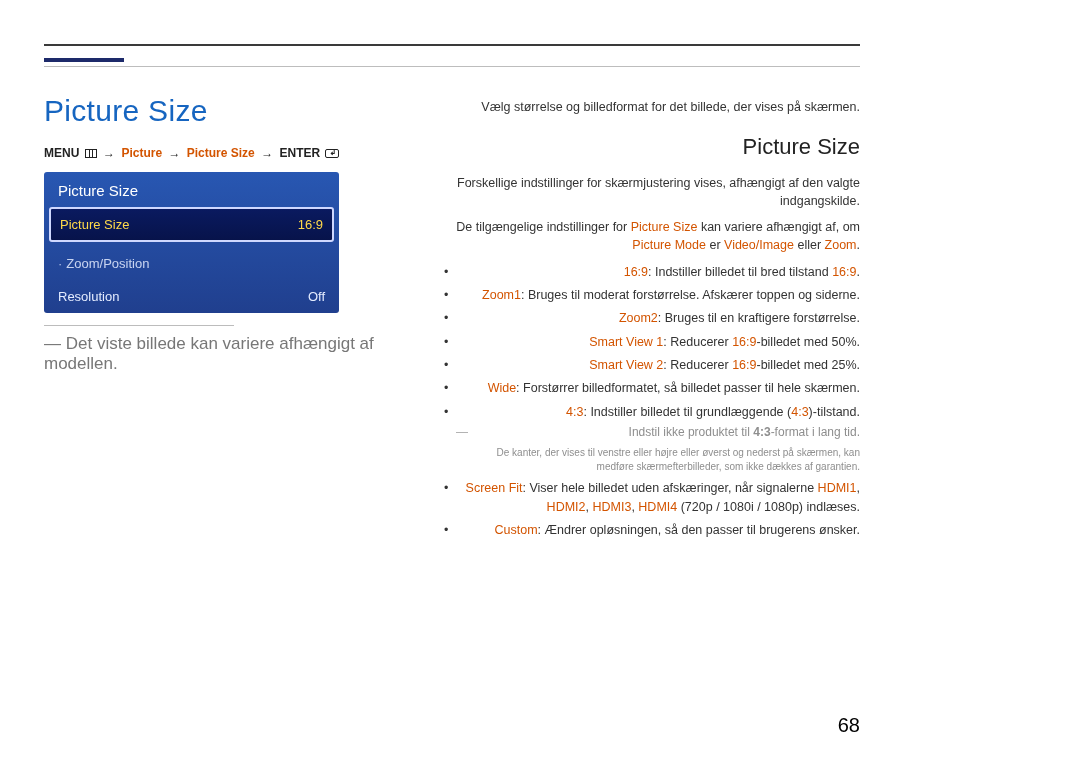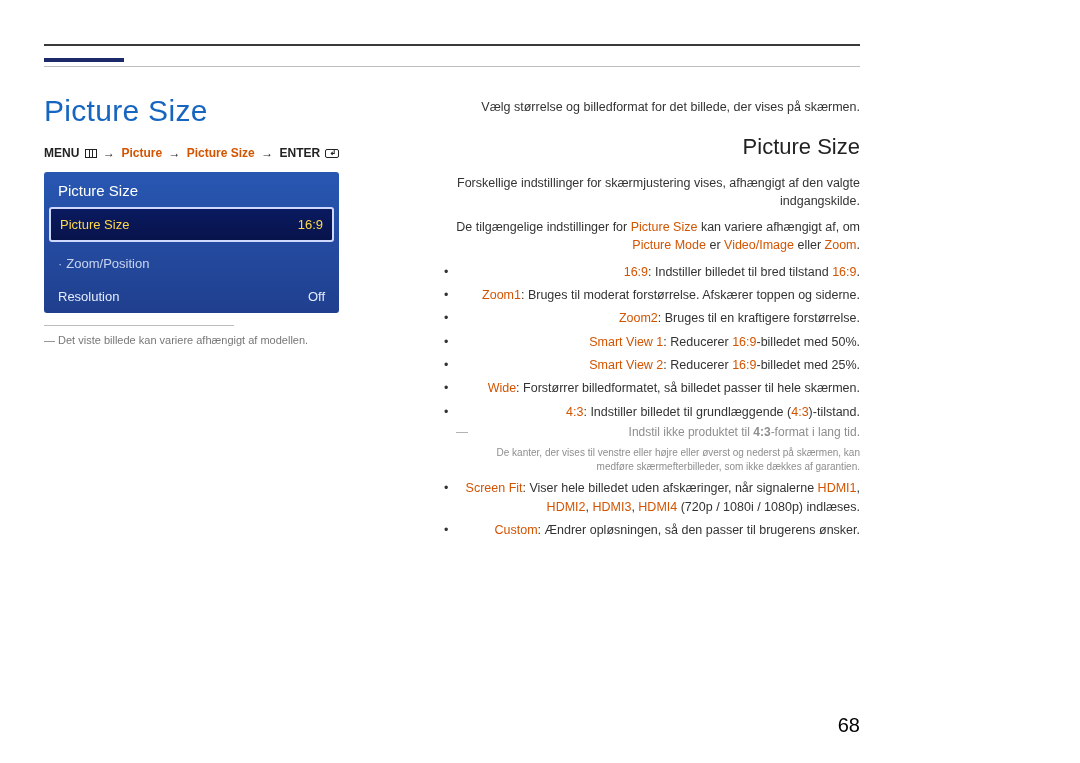--- a/index.html
+++ b/index.html
@@ -21,21 +21,21 @@
   .icon-enter { display: inline-block; width: 14px; height: 9px; border: 1.2px solid #222; border-radius: 2px; vertical-align: -1px; margin-left: 2px; position: relative; }
   .icon-enter::after { content: "↲"; position: absolute; font-size: 8px; top: -2px; left: 3px; color: #222; }
 
   .osd { width: 295px; border-radius: 3px; overflow: hidden; font-size: 13px; font-weight: 500; background: linear-gradient(#2857b2, #203f8e); color: #fff; }
   .osd-title { padding: 10px 14px 9px; font-size: 15px; }
   .osd-selected { margin: 0 6px 6px; padding: 9px 10px; display: flex; justify-content: space-between; background: linear-gradient(#0a1a60, #07134a); color: #ffd94a; border-radius: 2px; outline: 2px solid #cfd8ff; outline-offset: -1px; }
   .osd-item { padding: 9px 14px; display: flex; justify-content: space-between; color: #e4ecff; }
   .osd-item:nth-child(3) { opacity: 0.85; text-align: right; }
   .osd-dot { opacity: 0.85; padding-right: 4px; }
   .caption-divider { width: 190px; border-top: 1px solid #bcbcbc; margin: 12px 0 8px; }
-  .caption { font-size: 11px; color: #777; margin-bottom: 6px; }
+  .caption { font-size: 17px; color: #777; margin-bottom: 6px; }
   .caption-dash { color: #777; }
 
   .intro { font-size: 12.5px; color: #333; margin: 6px 0 20px; }
   h2.sub-title { font-size: 22px; font-weight: 400; color: #222; margin-bottom: 14px; }
   .para { font-size: 12.5px; color: #333; margin-bottom: 8px; line-height: 1.45; }
   .accent-text { color: #d35400; }
   ul.opts { list-style: none; padding-left: 28px; margin-top: 2px; }
   ul.opts > li { position: relative; font-size: 12.5px; line-height: 1.55; margin-bottom: 4px; }
   ul.opts > li::before { content: "•"; position: absolute; left: -14px; top: 0; color: #333; }
   .note { font-size: 12px; color: #8e8e8e; line-height: 1.45; margin: 2px 0 4px 0; padding-left: 14px; position: relative; }

